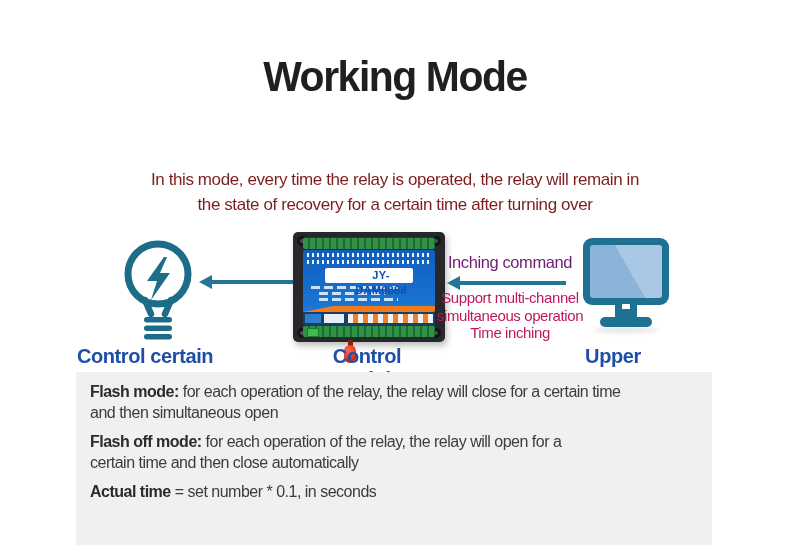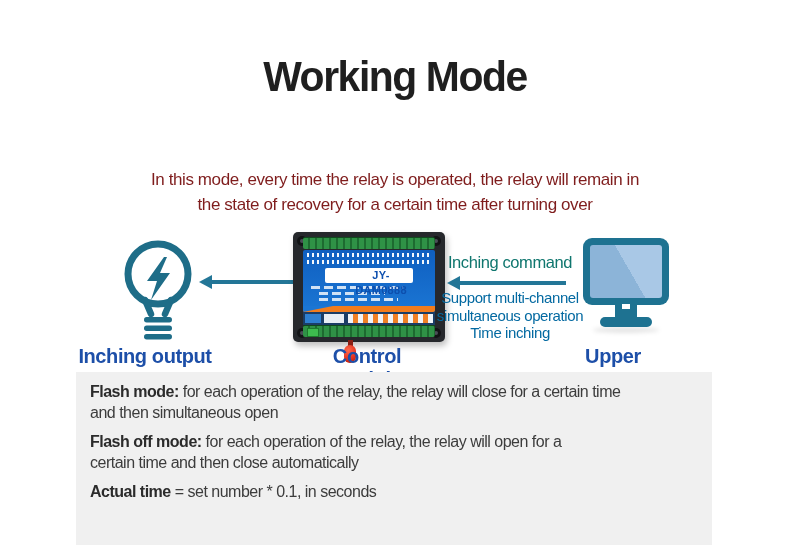--- a/index.html
+++ b/index.html
@@ -78,23 +78,23 @@
   .mon-screen { width:100%; height:100%; border-radius:3px;
     background:linear-gradient(60deg,#8cb4d8 54%,#a9c8e6 54%); }
   .mon-neck { position:absolute; left:32px; top:66px; width:22px; height:14px; background:#1e7291; }
   .mon-notch { position:absolute; left:39px; top:66px; width:8px; height:5px; background:#ffffff; }
   .mon-base { position:absolute; left:17px; top:79px; width:52px; height:10px;
     background:#1e7291; border-radius:5px; }
   .mon-shadow { position:absolute; left:10px; top:89px; width:66px; height:6px; border-radius:50%;
     background:rgba(0,0,0,0.10); filter:blur(2px); }
   
   .cmd { position:absolute; left:437px; top:253px; width:146px; text-align:center;
-    font-size:16.5px; color:#0f766e; letter-spacing:-0.4px; }
+    font-size:16.5px; color:#701a75; letter-spacing:-0.4px; }
   .support { position:absolute; left:433px; top:289px; width:154px; text-align:center;
-    font-size:15px; line-height:17.5px; color:#0369a1; letter-spacing:-0.4px; }
+    font-size:15px; line-height:17.5px; color:#be185d; letter-spacing:-0.4px; }
   
   .comp-label { position:absolute; top:345px; width:140px; text-align:center;
     font-size:20px; font-weight:700; color:#1d4fa8; letter-spacing:-0.4px; }
   .lbl-left { left:75px; } .lbl-mid { left:297px; } .lbl-right { left:543px; }
   
   .notes {
     position:absolute; left:76px; top:372px; width:636px; height:174px;
     background:#f0f0f0; padding:9px 14px 14px;
     font-size:16px; line-height:21px; color:#3c3c3c; letter-spacing:-0.5px;
   }
@@ -169,21 +169,21 @@
   <div class="monitor">
     <div class="mon-shadow"></div>
     <div class="mon-frame">
       <div class="mon-screen"></div>
     </div>
     <div class="mon-neck"></div>
     <div class="mon-notch"></div>
     <div class="mon-base"></div>
   </div>
 
-  <div class="comp-label lbl-left">Inching output</div>
+  <div class="comp-label lbl-left">Control certain</div>
   <div class="comp-label lbl-mid">Control module</div>
   <div class="comp-label lbl-right">Upper computer</div>
 
   <div class="notes">
     <p>
       <span class="term">Flash mode:</span>
       <span>for each operation of the relay, the relay will close for a certain time</span><br>
       <span>and then simultaneous open</span>
     </p>
     <p>

